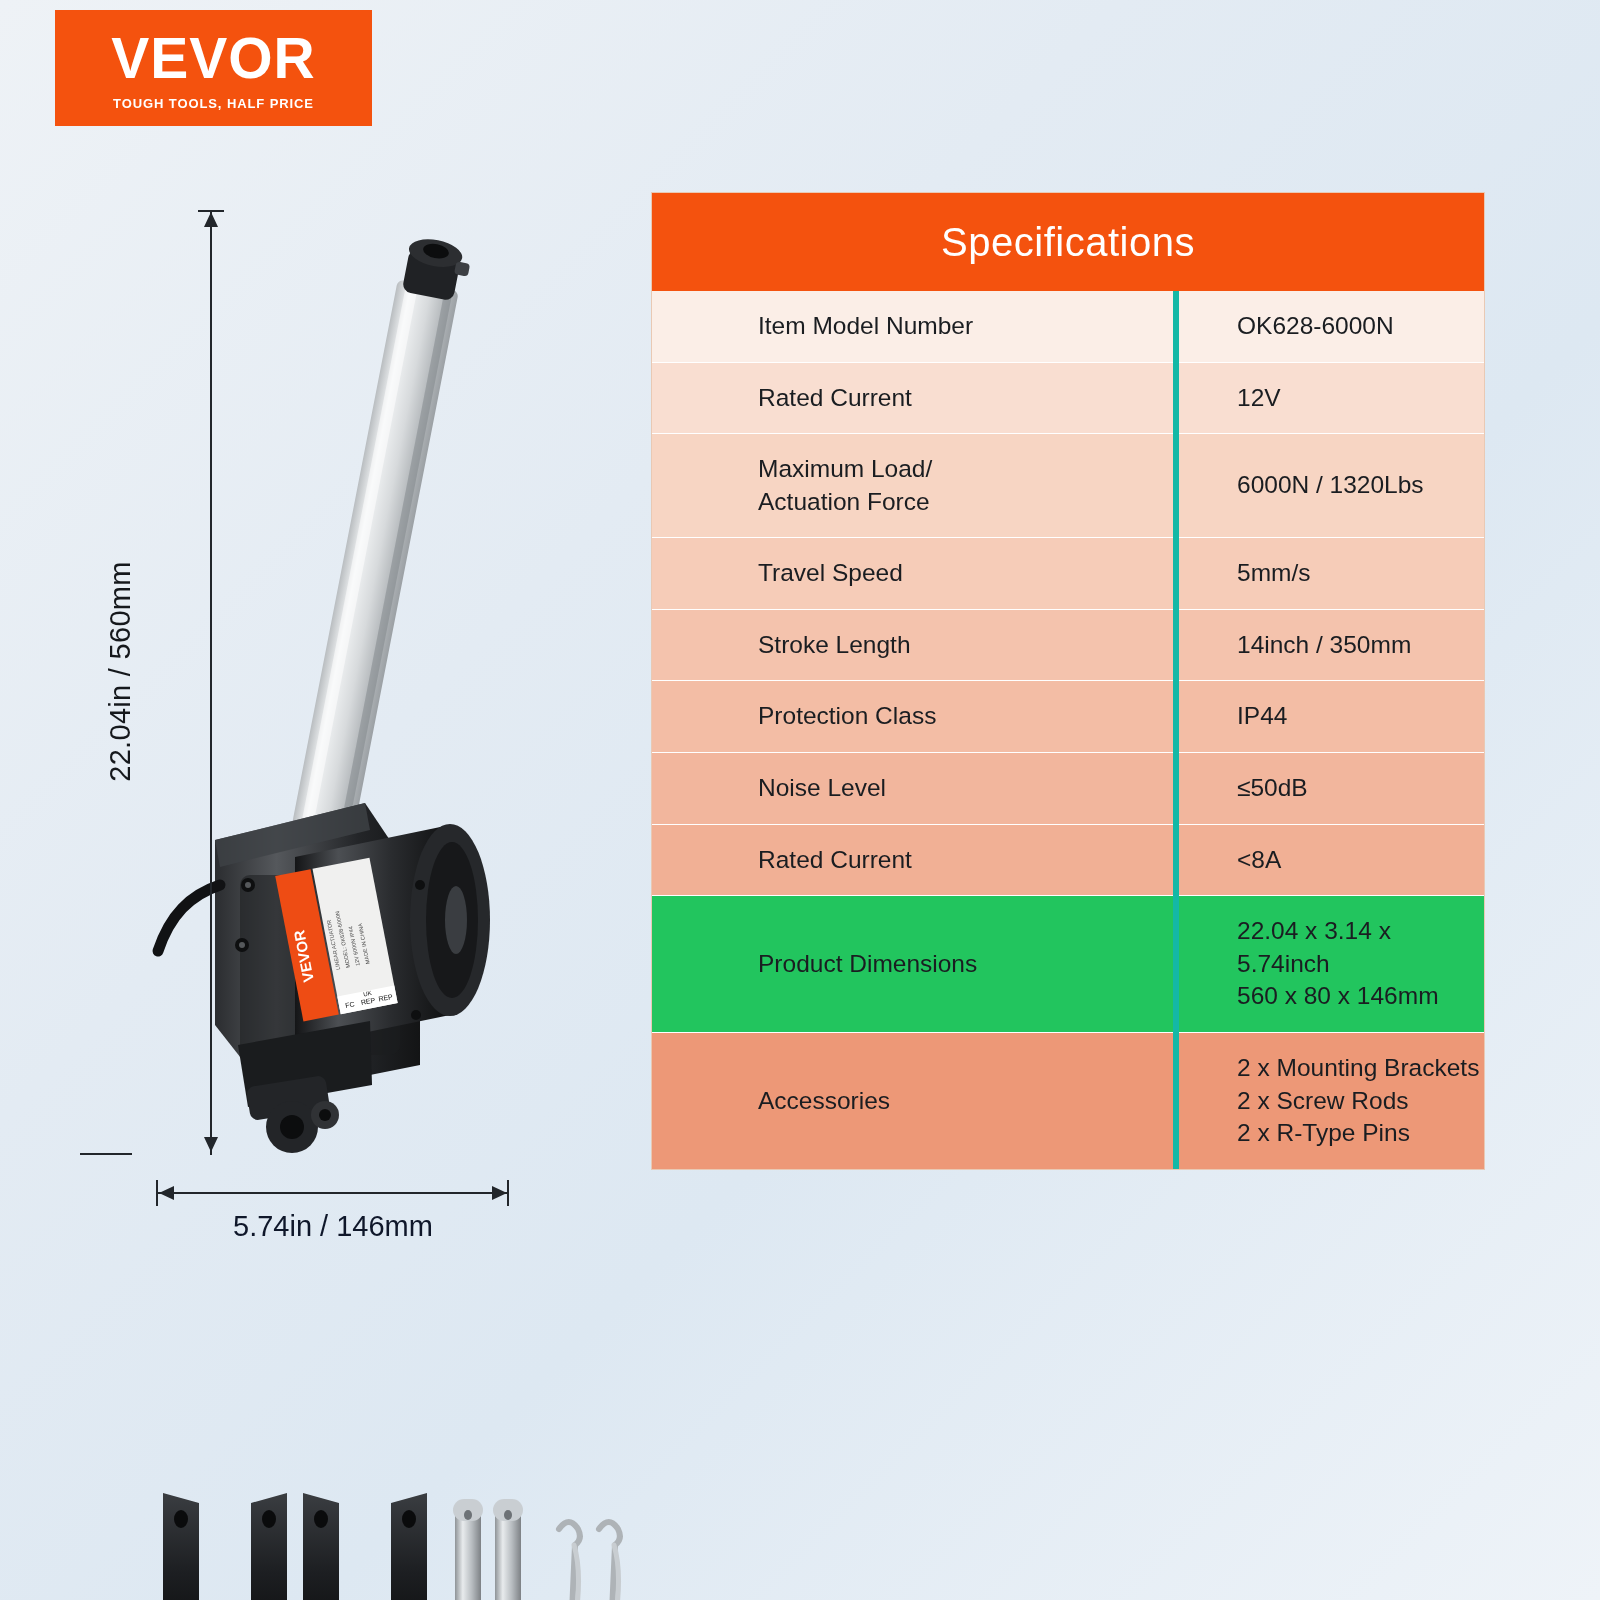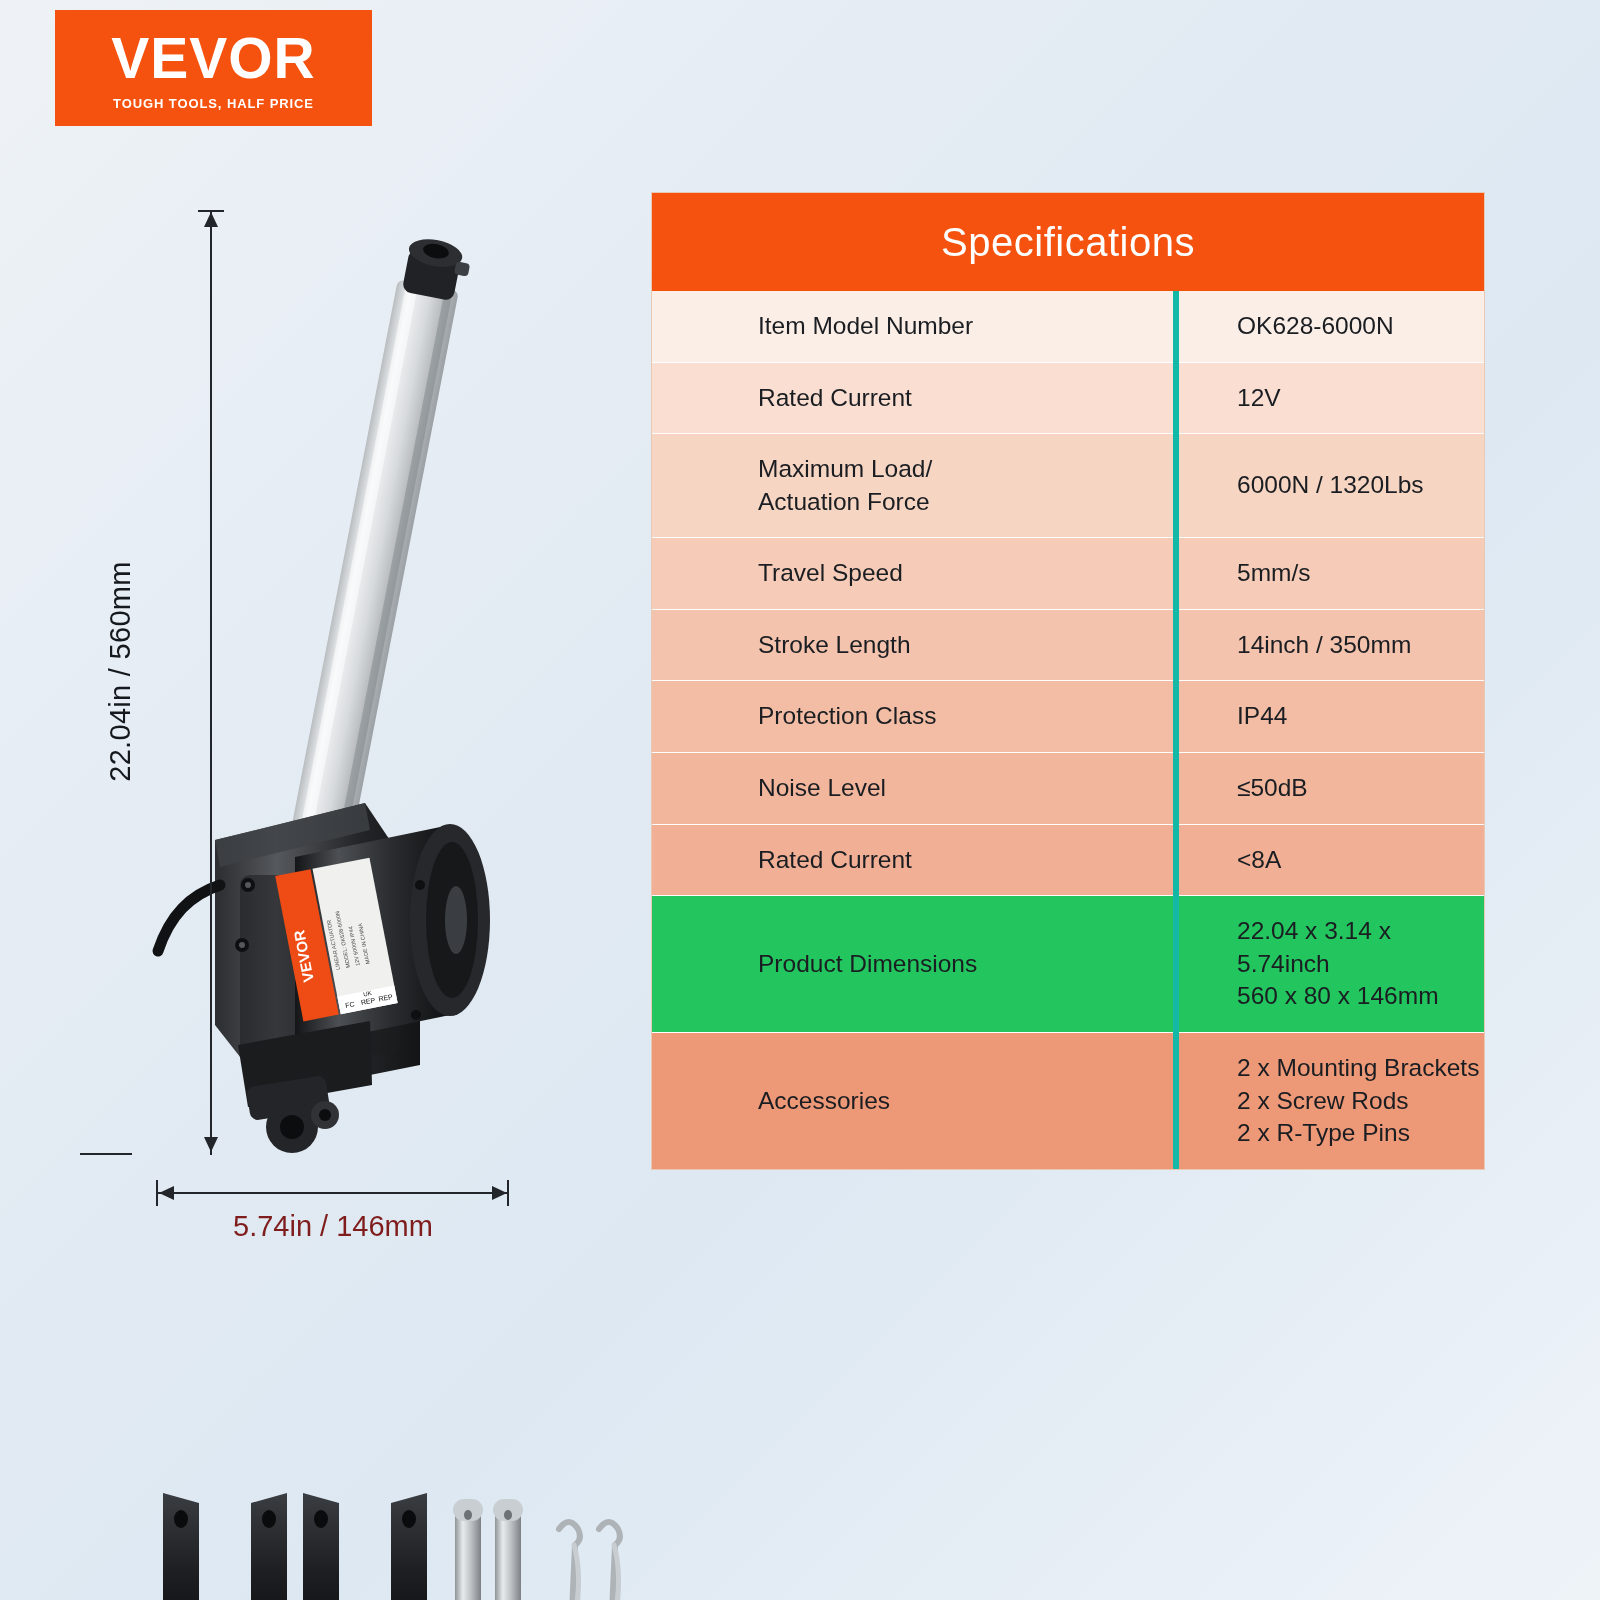--- a/index.html
+++ b/index.html
@@ -154,21 +154,21 @@
     border-bottom: 7px solid transparent;
     border-left: 15px solid #22262b;
   }
   .dim-h-label {
     position: absolute;
     left: 97px;
     top: 1025px;
     width: 352px;
     text-align: center;
     font-size: 29px;
-    color: #7f1d1d;
+    color: #0f172a;
   }
 
   .actuator-svg {
     position: absolute;
     left: 60px;
     top: 0;
     width: 480px;
     height: 1000px;
   }
 

